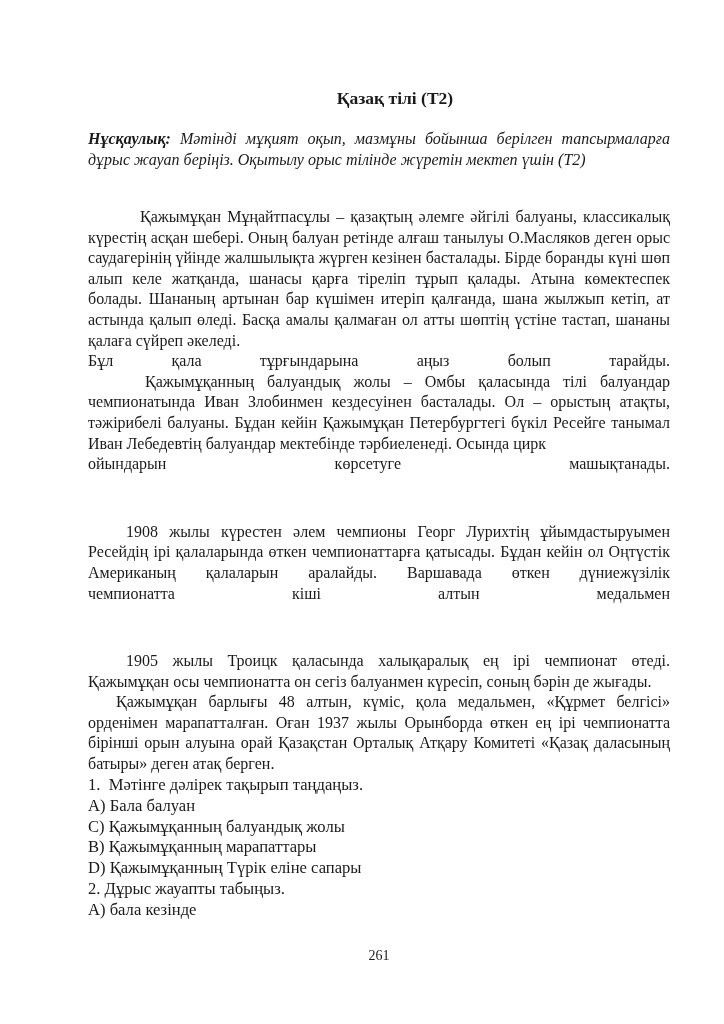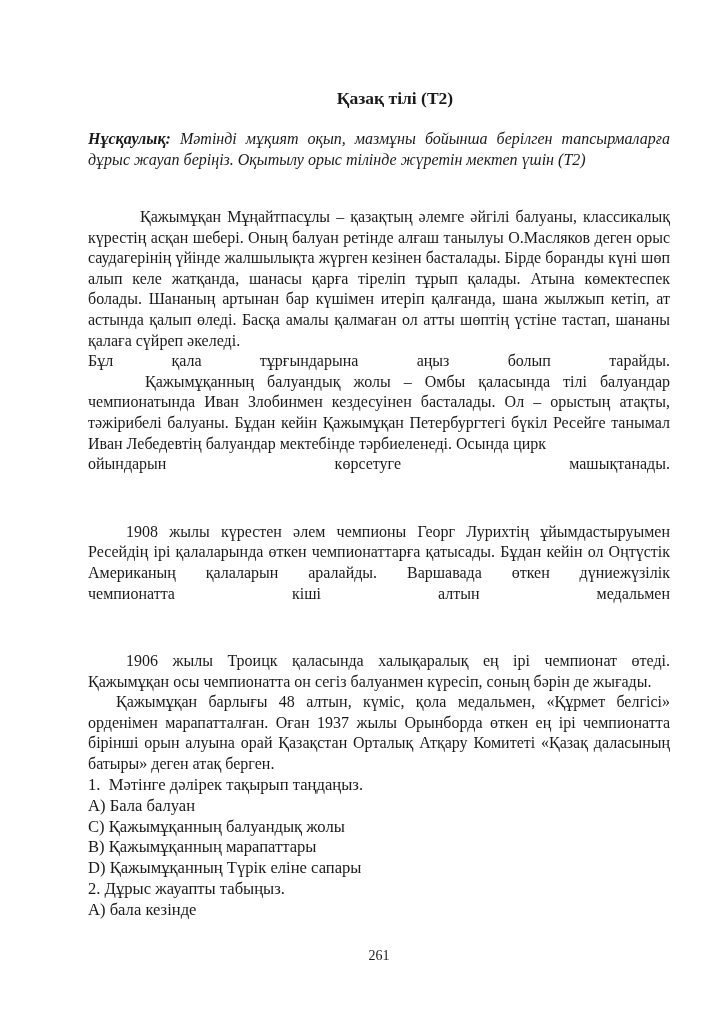--- a/index.html
+++ b/index.html
@@ -32,21 +32,21 @@
 
   <div class="instr"><b>Нұсқаулық:</b><span> Мәтінді мұқият оқып, мазмұны бойынша берілген тапсырмаларға дұрыс жауап беріңіз. Оқытылу орыс тілінде жүретін мектеп үшін (Т2)</span></div>
 
   <div class="text">
     <p class="ind1"><span>Қажымұқан Мұңайтпасұлы – қазақтың әлемге әйгілі балуаны, классикалық күрестің асқан шебері. Оның балуан ретінде алғаш танылуы О.Масляков деген орыс саудагерінің үйінде жалшылықта жүрген кезінен басталады. Бірде боранды күні шөп алып келе жатқанда, шанасы қарға тіреліп тұрып қалады. Атына көмектеспек болады. Шананың артынан бар күшімен итеріп қалғанда, шана жылжып кетіп, ат астында қалып өледі. Басқа амалы қалмаған ол атты шөптің үстіне тастап, шананы қалаға сүйреп әкеледі.</span></p>
     <p class="jl">Бұл қала тұрғындарына аңыз болып тарайды.</p>
     <p class="ind2">Қажымұқанның балуандық жолы – Омбы қаласында тілі балуандар чемпионатында Иван Злобинмен кездесуінен басталады. Ол – орыстың атақты, тәжірибелі балуаны. Бұдан кейін Қажымұқан Петербургтегі бүкіл Ресейге танымал Иван Лебедевтің балуандар мектебінде тәрбиеленеді. Осында цирк</p>
     <p class="jl">ойындарын көрсетуге машықтанады.</p>
     <p class="ind4 jl">1908 жылы күрестен әлем чемпионы Георг Лурихтің ұйымдастыруымен Ресейдің ірі қалаларында өткен чемпионаттарға қатысады. Бұдан кейін ол Оңтүстік Американың қалаларын аралайды. Варшавада өткен дүниежүзілік</p>
     <p class="jl">чемпионатта кіші алтын медальмен</p>
-    <p class="ind4">1906 жылы Троицк қаласында халықаралық ең ірі чемпионат өтеді. Қажымұқан осы чемпионатта он сегіз балуанмен күресіп, соның бәрін де жығады.</p>
+    <p class="ind4">1905 жылы Троицк қаласында халықаралық ең ірі чемпионат өтеді. Қажымұқан осы чемпионатта он сегіз балуанмен күресіп, соның бәрін де жығады.</p>
     <p class="ind3">Қажымұқан барлығы 48 алтын, күміс, қола медальмен, «Құрмет белгісі» орденімен марапатталған. Оған 1937 жылы Орынборда өткен ең ірі чемпионатта бірінші орын алуына орай Қазақстан Орталық Атқару Комитеті «Қазақ даласының батыры» деген атақ берген.</p>
   </div>
 
   <div class="qs">
     <div><span>1.</span>&nbsp;&nbsp;<span>Мәтінге дәлірек тақырып таңдаңыз.</span></div>
     <div>A) Бала балуан</div>
     <div>C) Қажымұқанның балуандық жолы</div>
     <div>B) Қажымұқанның марапаттары</div>
     <div>D) Қажымұқанның Түрік еліне сапары</div>
     <div><span>2.</span> <span>Дұрыс жауапты табыңыз.</span></div>

